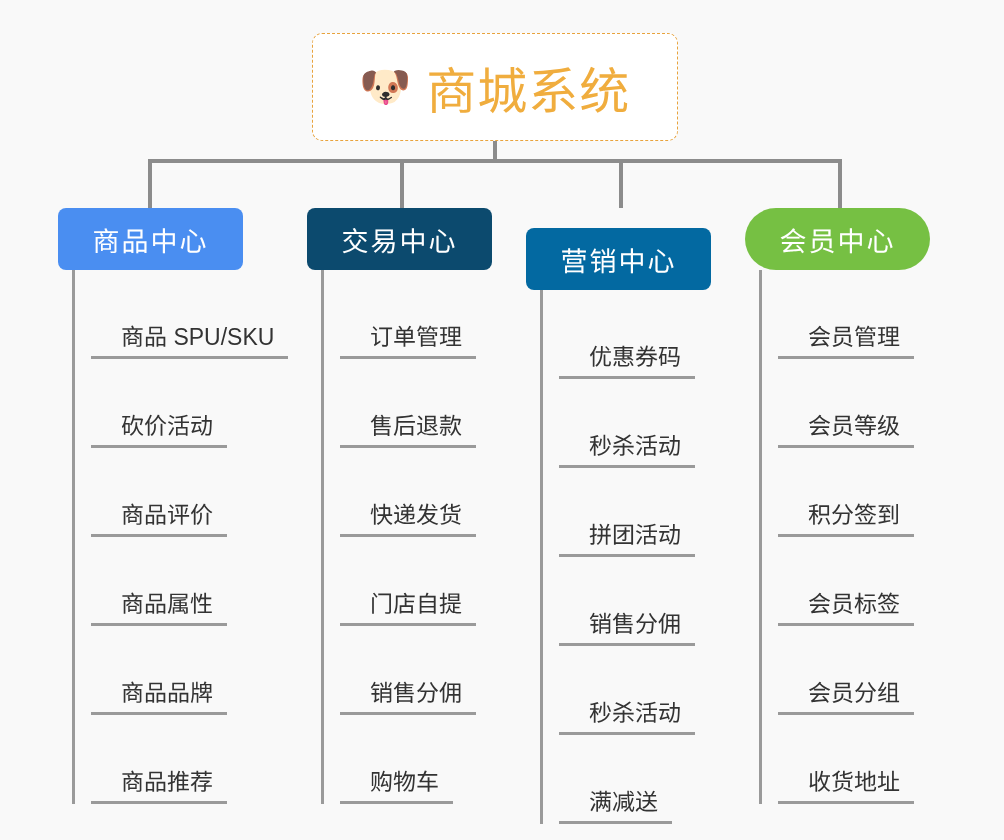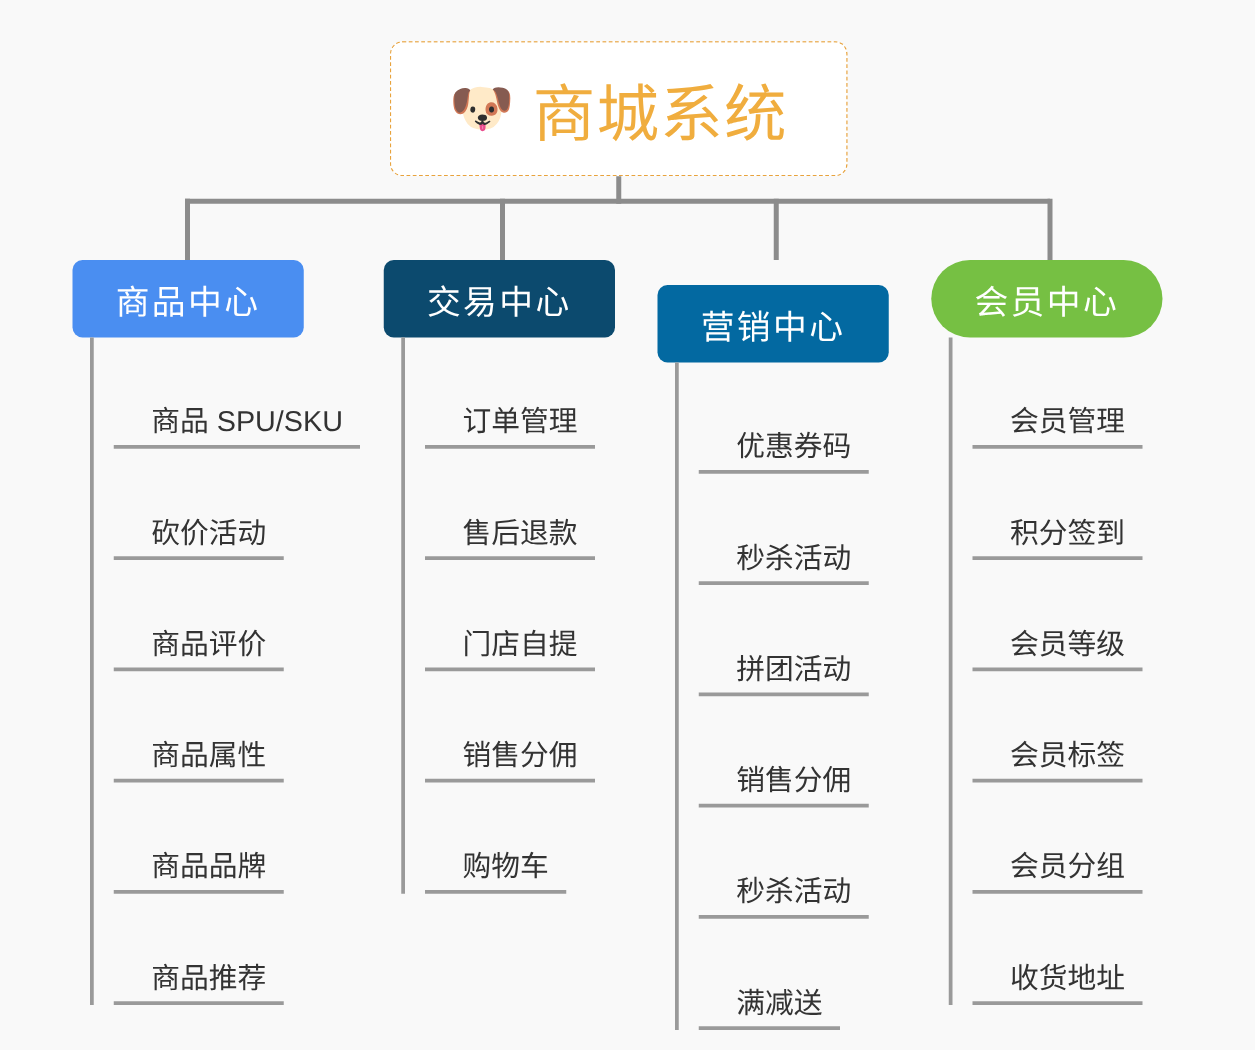--- a/index.html
+++ b/index.html
@@ -169,20 +169,23 @@
           <span class="branch-head-label">交易中心</span>
         </div>
         <div class="branch-body">
           <div class="leaf">
             <span class="leaf-label">订单管理</span>
           </div>
           <div class="leaf">
             <span class="leaf-label">售后退款</span>
           </div>
           <div class="leaf">
+            <span class="leaf-label">快递发货</span>
+          </div>
+          <div class="leaf">
             <span class="leaf-label">门店自提</span>
           </div>
           <div class="leaf">
             <span class="leaf-label">销售分佣</span>
           </div>
           <div class="leaf">
             <span class="leaf-label">购物车</span>
           </div>
         </div>
       </div>
@@ -213,26 +216,26 @@
       </div>
       <div class="branch" style="left: 745px;">
         <div class="branch-head" style="background: rgb(118, 192, 67); border-radius: 31px;">
           <span class="branch-head-label">会员中心</span>
         </div>
         <div class="branch-body">
           <div class="leaf">
             <span class="leaf-label">会员管理</span>
           </div>
           <div class="leaf">
+            <span class="leaf-label">会员等级</span>
+          </div>
+          <div class="leaf">
             <span class="leaf-label">积分签到</span>
           </div>
           <div class="leaf">
-            <span class="leaf-label">会员等级</span>
-          </div>
-          <div class="leaf">
             <span class="leaf-label">会员标签</span>
           </div>
           <div class="leaf">
             <span class="leaf-label">会员分组</span>
           </div>
           <div class="leaf">
             <span class="leaf-label">收货地址</span>
           </div>
         </div>
       </div>

